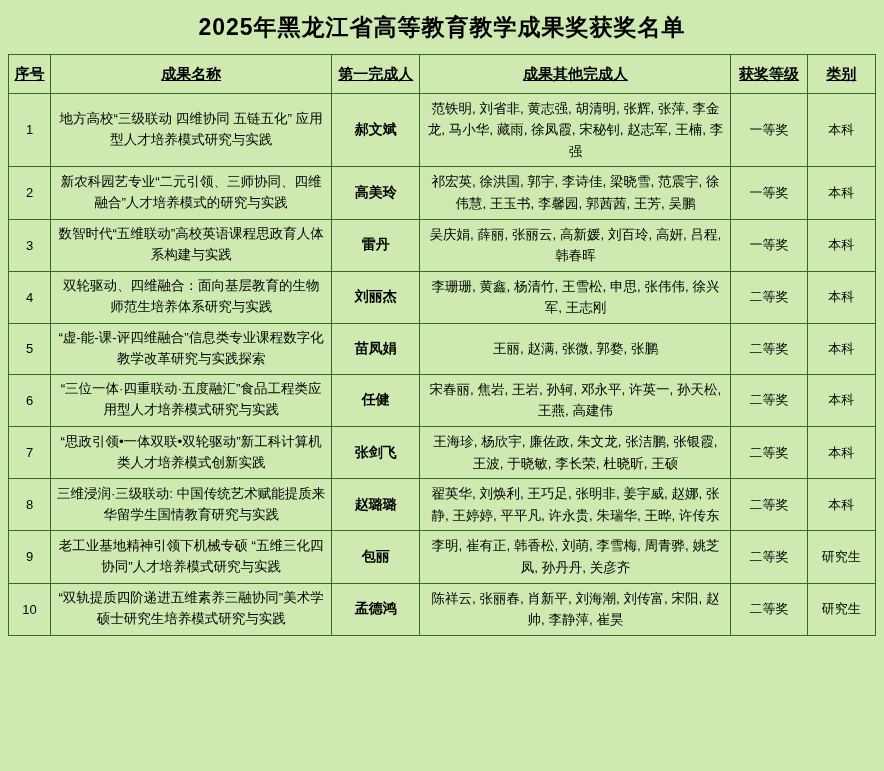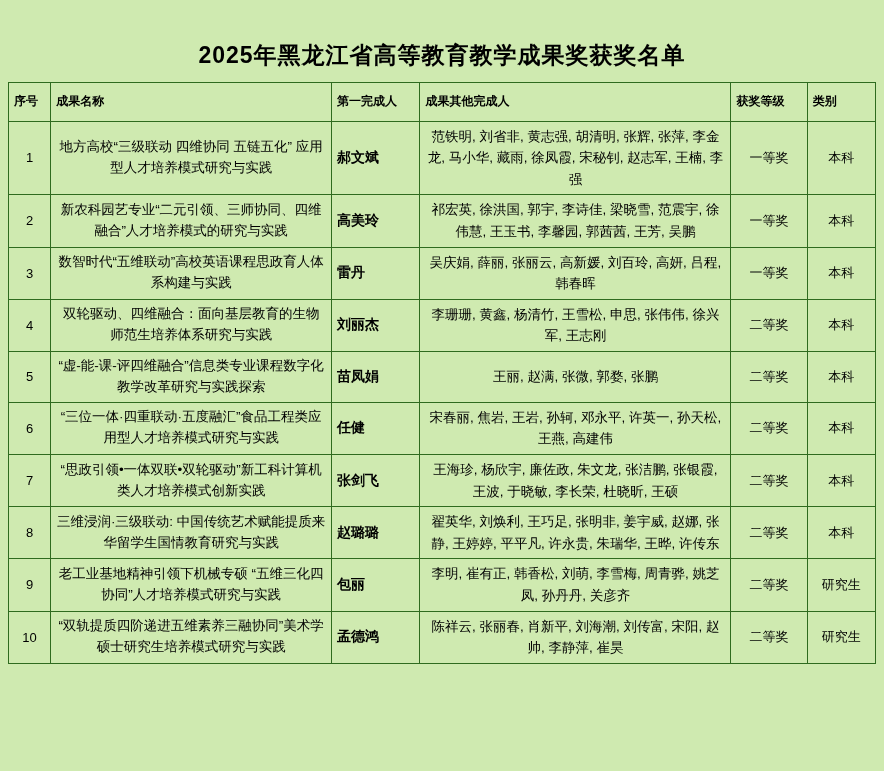--- a/index.html
+++ b/index.html
@@ -22,56 +22,56 @@
     position: relative;
   }
   .doc-title {
     text-align: center;
     font-size: 23px;
     font-weight: bold;
     color: #000;
     padding: 14px 0 12px 0;
     letter-spacing: 1px;
     line-height: 1.2;
-    margin-top: 28px;
   }
   table.award-table {
     border-collapse: collapse;
     width: 868px;
     margin: 0 8px;
     table-layout: fixed;
     background: #cfeab0;
   }
   table.award-table th,
   table.award-table td {
     border: 1px solid #2f6b1f;
     padding: 4px 5px;
     vertical-align: middle;
     color: #000;
   }
   table.award-table th {
-    font-size: 12px;
+    font-size: 15px;
     font-weight: bold;
-    text-align: left;
+    text-align: center;
     height: 30px;
     line-height: 1.3;
+    text-decoration: underline;
   }
   td.c-index {
     text-align: center;
     font-size: 13px;
   }
   td.c-name {
     text-align: center;
     font-size: 13.5px;
     line-height: 1.55;
     padding: 5px 6px;
     margin-left: 42px;
   }
   td.c-first {
-    text-align: left;
+    text-align: center;
     font-size: 14px;
     font-weight: bold;
     white-space: nowrap;
   }
   td.c-others {
     text-align: center;
     font-size: 13.5px;
     line-height: 1.6;
     padding: 5px 8px;
   }

